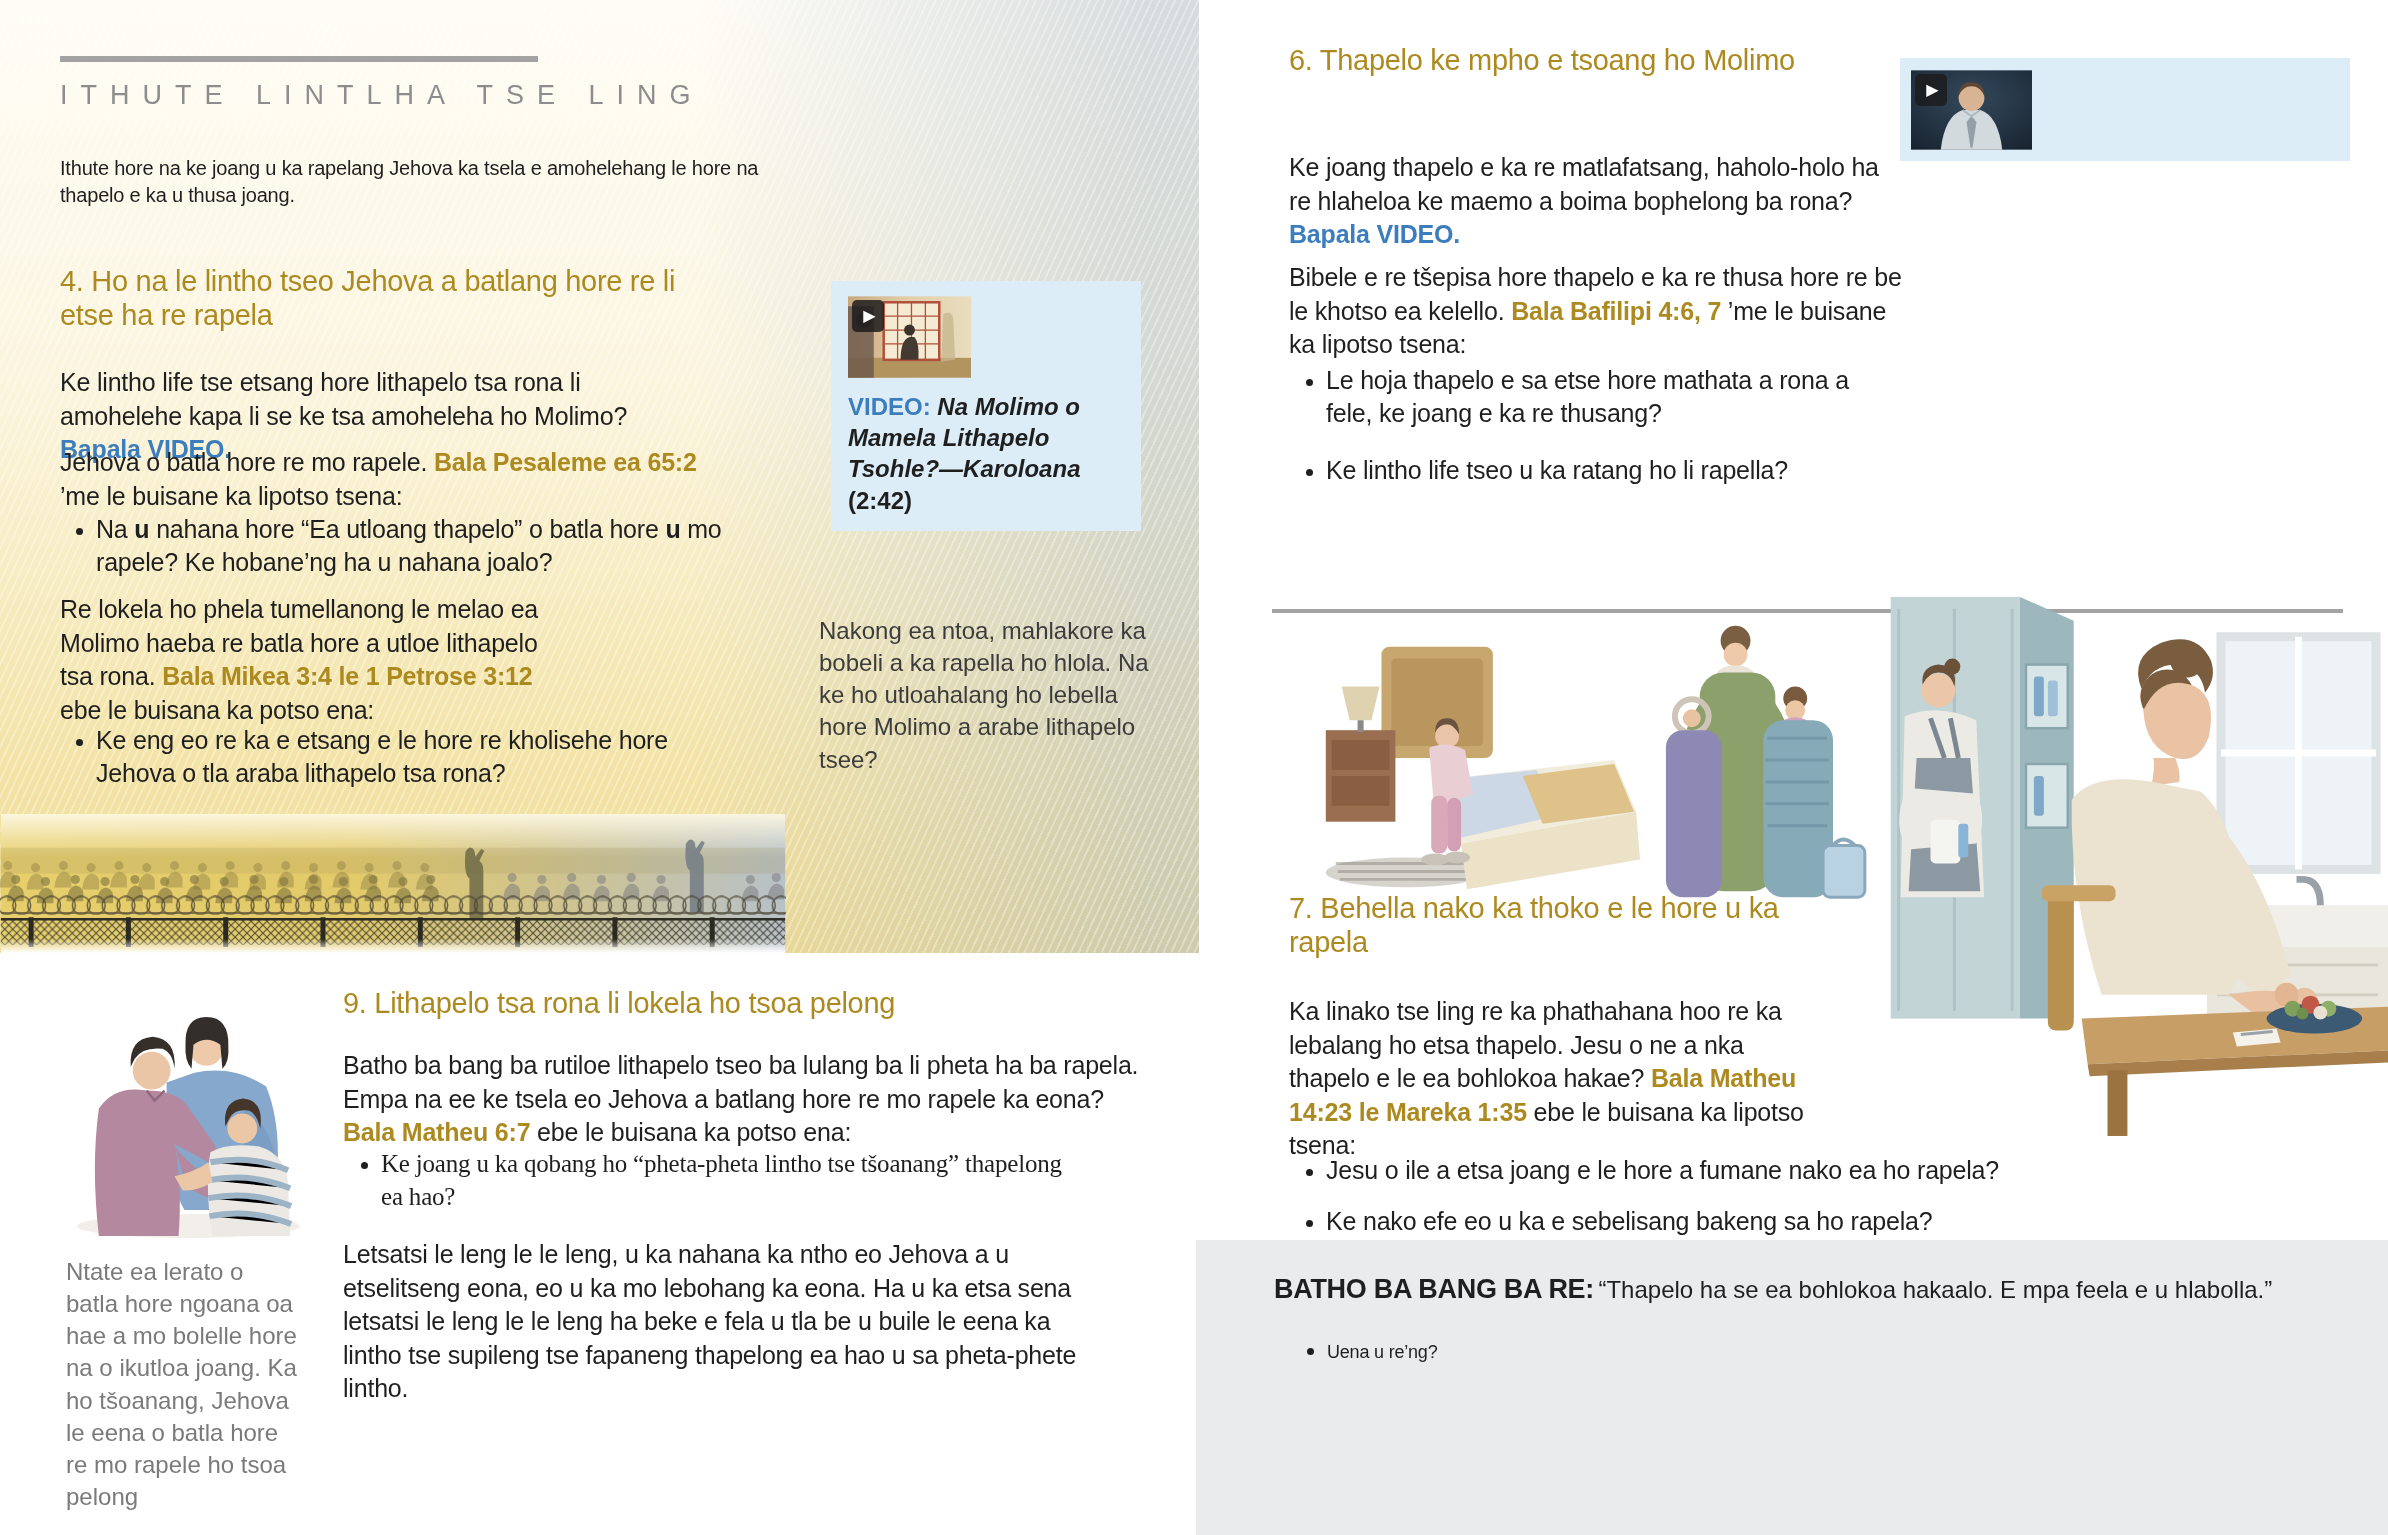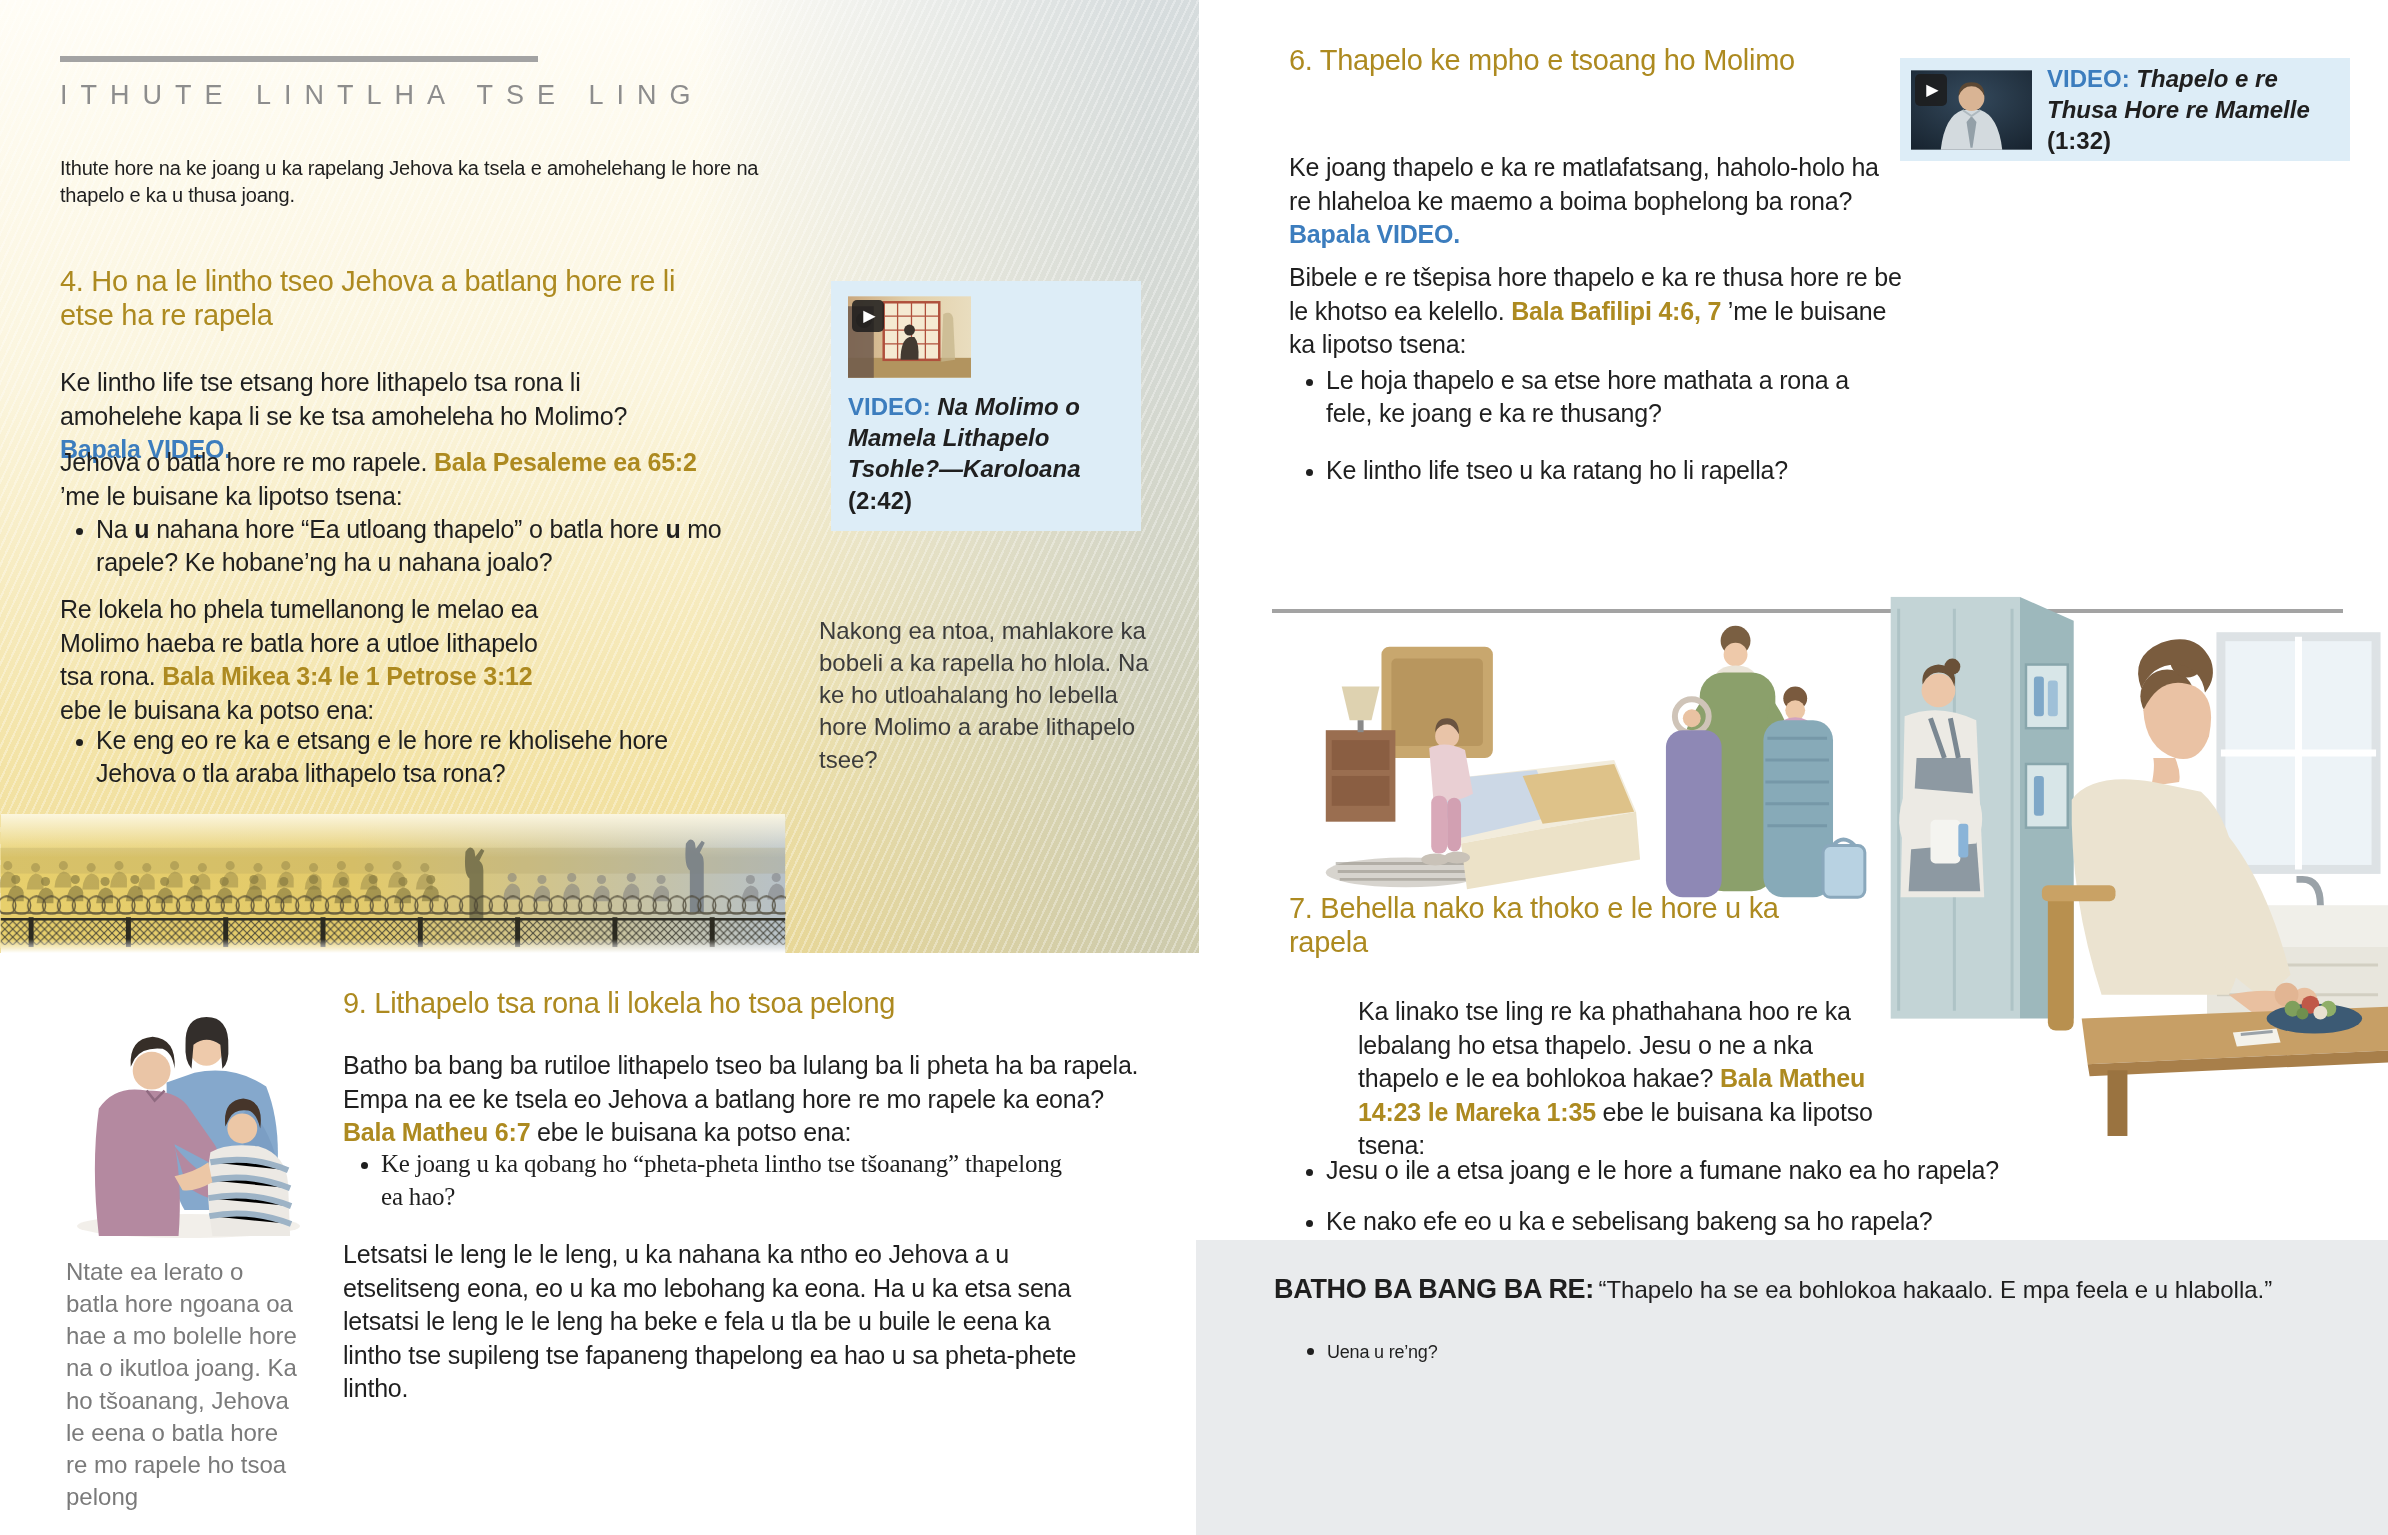--- a/index.html
+++ b/index.html
@@ -334,21 +334,20 @@
           </defs>
         <rect width="122" height="80" fill="url(#t2)"></rect>
         <path d="M30,80 Q34,46 52,40 L70,40 Q88,46 92,80 Z" fill="#d3dade"></path>
         <polygon points="61,46 56,52 60,78 62,78 66,52" fill="#93a0a8"></polygon>
         <circle cx="61" cy="28" r="13" fill="#d9b494"></circle>
         <path d="M48,26 Q48,12 61,12 Q74,12 74,26 Q70,16 61,16 Q52,16 48,26 Z" fill="#5c4834"></path>
         <path d="M52,40 L61,46 L70,40" fill="none" stroke="#aeb9bf" stroke-width="2"></path>
       </svg>
       <div class="playbtn">▶</div>
     </div>
-    <div class="vtext"><span class="vlabel">VIDEO:</span> <span class="vtitle">Thapelo e re Thusa Hore re Mamelle</span> <span class="vdur">(1:32)</span></div>
   </div>
 
 
   <div class="abs gray-rule z0" style="left:1272px;top:609px;width:1071px;height:4px;"></div>
 
   <svg class="abs z1" style="left:1286px;top:569px;" width="1102" height="575" viewBox="0 0 1108 578">
     <g>
       <ellipse cx="120" cy="305" rx="80" ry="15" fill="#b6b0a5" opacity=".55"></ellipse>
       <path d="M50,296 h130 M52,304 h130 M54,312 h128" stroke="#8f8a80" stroke-width="3" opacity=".5"></path>
       <rect x="96" y="78" width="112" height="112" rx="8" fill="#c8a76e"></rect>
@@ -438,21 +437,21 @@
         <circle cx="1048" cy="442" r="8" fill="#8fae68"></circle>
           <circle cx="1040" cy="446" r="7" fill="#e8e0d0"></circle>
         <circle cx="1022" cy="447" r="6" fill="#6f8f4e"></circle>
       </g>
       <polygon points="952,466 996,462 1000,476 956,480" fill="#f4f2ea"></polygon>
       <line x1="960" y1="468" x2="992" y2="465" stroke="#9aa2a8" stroke-width="3"></line>
     </g>
   </svg>
 
   <h2 class="abs z2" style="left:1289px;top:892px;width:517px;">7. Behella nako ka thoko e le hore u ka rapela</h2>
-  <p class="abs z2" style="left:1358px;top:995px;width:542px;"><span>Ka linako tse ling re ka phathahana hoo re ka lebalang ho etsa thapelo. Jesu o ne a nka thapelo e le ea bohlokoa hakae? </span><span class="c-ref">Bala Matheu 14:23 le Mareka 1:35</span><span> ebe le buisana ka lipotso tsena:</span></p>
+  <p class="abs z2" style="left:1289px;top:995px;width:542px;"><span>Ka linako tse ling re ka phathahana hoo re ka lebalang ho etsa thapelo. Jesu o ne a nka thapelo e le ea bohlokoa hakae? </span><span class="c-ref">Bala Matheu 14:23 le Mareka 1:35</span><span> ebe le buisana ka lipotso tsena:</span></p>
   <ul class="abs blist z2" style="left:1298px;top:1154px;width:1015px;">
     <li>Jesu o ile a etsa joang e le hore a fumane nako ea ho rapela?</li>
     <li style="margin-top:18px">Ke nako efe eo u ka e sebelisang bakeng sa ho rapela?</li>
   </ul>
 
   <div class="abs" id="bottombox">
     <div class="lead-row">
       <span class="lead">BATHO BA BANG BA RE:</span>
       <span class="quote">“Thapelo ha se ea bohlokoa hakaalo. E mpa feela e u hlabolla.”</span>
     </div>

